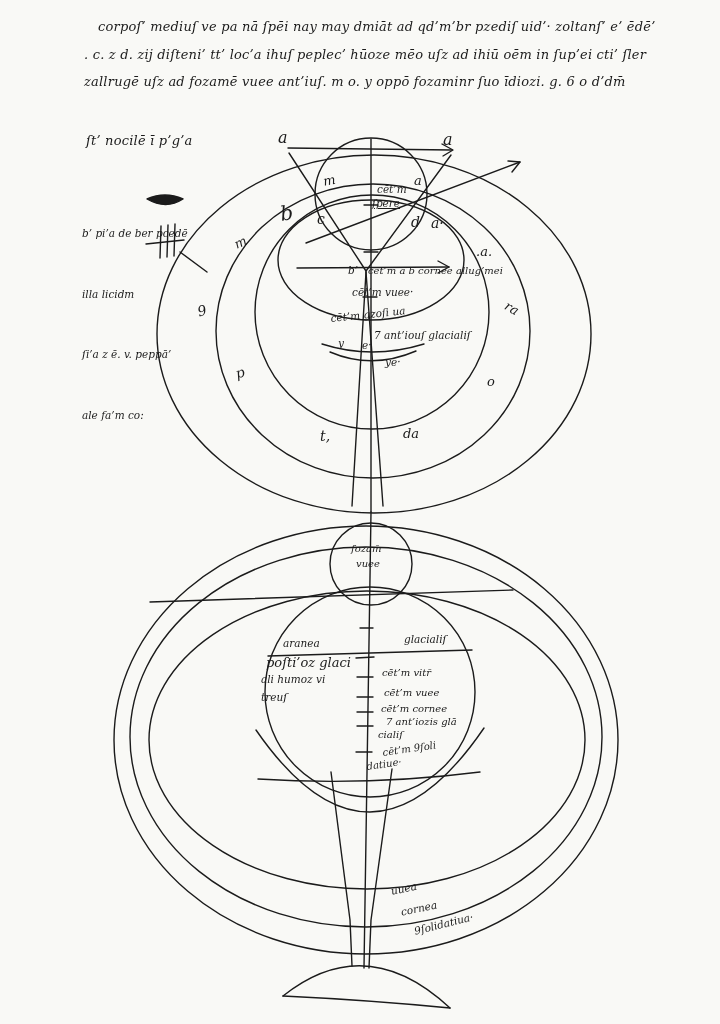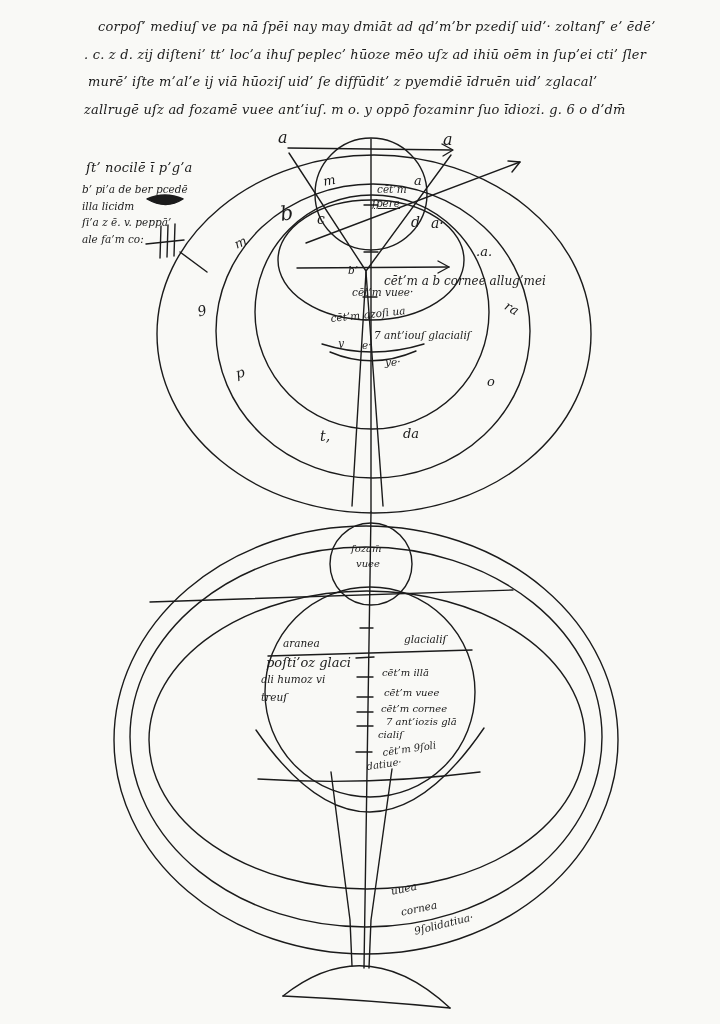--- a/index.html
+++ b/index.html
@@ -11,21 +11,21 @@
   .page svg{position:absolute;left:0;top:0;}
   .header-block{
     position:absolute;left:84px;top:13px;width:568px;
     font-style:italic;font-size:13px;letter-spacing:.2px;
   }
   .header-line{line-height:27.5px;white-space:nowrap;}
   .margin-block{
     position:absolute;left:82px;top:181px;width:125px;
     font-style:italic;font-size:10.5px;
   }
-  .margin-line{line-height:16.5px;white-space:nowrap;}
+  .margin-line{line-height:16.5px;white-space:nowrap;margin-top:44px;}
   .labels-layer{position:absolute;left:0;top:0;width:720px;height:1024px;pointer-events:none;}
   .dlabel{
     position:absolute;font-style:italic;white-space:nowrap;
     transform-origin:left top;line-height:1;
   }
 </style>
 </head>
 <body>
 
 <div class="page">
@@ -93,21 +93,20 @@
       <line x1="168" y1="225" x2="167" y2="257"></line>
       <line x1="175" y1="224" x2="174" y2="256"></line>
       <line x1="146" y1="244" x2="184" y2="240"></line>
       <line x1="180" y1="252" x2="207" y2="272"></line>
     </g>
   </svg>
 
   <div class="header-block">
       <div class="header-line" style="padding-left: 14px;">corpoſ’ mediuſ ve pa nā ſpēi nay may dmiāt ad qd’m’br pzediſ uid’· zoltanſ’ e’ ēdē’</div>
       <div class="header-line">. c. z d. zij diſteni’ tt’ loc’a ihuſ peplec’ hūoze mēo uſz ad ihiū oēm in ſup’ei cti’ ſler</div>
-      <div class="header-line" style="padding-left: 4px;">murē’ iſte m’al’e ij viā hūoziſ uid’ ſe diffūdit’ z pyemdiē īdruēn uid’ zglacal’</div>
       <div class="header-line">zallrugē uſz ad fozamē vuee ant’iuſ. m o. y oppō fozaminr ſuo īdiozi. g. 6 o d’dm̄</div>
       <div class="header-line" style="padding-left: 2px; margin-top: 31px;">ſt’ nocilē ī p’g’a</div>
     </div>
 
   <div class="margin-block">
       <div class="margin-line">b’ pi’a de ber pcedē</div>
       <div class="margin-line">illa licidm</div>
       <div class="margin-line">ſi’a z ē. v. peppā’</div>
       <div class="margin-line">ale fa’m co:</div>
     </div>
@@ -119,21 +118,21 @@
       <div class="dlabel" style="left: 414px; top: 174px; font-size: 13px;">a</div>
       <div class="dlabel" style="left: 317px; top: 212px; font-size: 14px;">c</div>
       <div class="dlabel" style="left: 411px; top: 215px; font-size: 14px;">d</div>
       <div class="dlabel" style="left: 377px; top: 184px; font-size: 10.5px;">cēt’m</div>
       <div class="dlabel" style="left: 372px; top: 198px; font-size: 10.5px; text-decoration: underline;">ſpere</div>
       <div class="dlabel" style="left: 279px; top: 204px; font-size: 20px; transform: rotate(-8deg);">b</div>
       <div class="dlabel" style="left: 431px; top: 216px; font-size: 14px;">a·</div>
       <div class="dlabel" style="left: 232px; top: 239px; font-size: 13px; transform: rotate(-25deg);">m</div>
       <div class="dlabel" style="left: 476px; top: 245px; font-size: 13px;">.a.</div>
       <div class="dlabel" style="left: 348px; top: 265px; font-size: 10.5px;">b’</div>
-      <div class="dlabel" style="left: 368px; top: 275px; font-size: 12px; margin-left: 16px;">cēt’m a b cornee allug’mei</div>
+      <div class="dlabel" style="left: 368px; top: 266px; font-size: 10px;">cēt’m a b cornee allug’mei</div>
       <div class="dlabel" style="left: 374px; top: 282px; font-size: 10.5px; margin-top: 48px;">7 ant’iouſ glacialiſ</div>
       <div class="dlabel" style="left: 352px; top: 287px; font-size: 10.5px;">cēt’m vuee·</div>
       <div class="dlabel" style="left: 196px; top: 305px; font-size: 14px; transform: rotate(-15deg);">9</div>
       <div class="dlabel" style="left: 509px; top: 299px; font-size: 13px; transform: rotate(30deg);">ra</div>
       <div class="dlabel" style="left: 330px; top: 313px; font-size: 10.5px; transform: rotate(-6deg);">cēt’m gzoſi ua</div>
       <div class="dlabel" style="left: 338px; top: 338px; font-size: 10.5px;">y</div>
       <div class="dlabel" style="left: 362px; top: 340px; font-size: 10.5px;">e·</div>
       <div class="dlabel" style="left: 385px; top: 357px; font-size: 10.5px;">ye·</div>
       <div class="dlabel" style="left: 234px; top: 367px; font-size: 14px; transform: rotate(-15deg);">p</div>
       <div class="dlabel" style="left: 487px; top: 375px; font-size: 13px;">o</div>
@@ -142,21 +141,21 @@
     </div>
 
   <div class="labels-layer">
       <div class="dlabel" style="left: 351px; top: 544px; font-size: 10px;">fozam̄</div>
       <div class="dlabel" style="left: 356px; top: 559px; font-size: 10px;">vuee</div>
       <div class="dlabel" style="left: 283px; top: 638px; font-size: 10.5px;">aranea</div>
       <div class="dlabel" style="left: 404px; top: 634px; font-size: 10.5px;">glacialiſ</div>
       <div class="dlabel" style="left: 266px; top: 656px; font-size: 13px;">poſti’oz glaci</div>
       <div class="dlabel" style="left: 261px; top: 674px; font-size: 10.5px;">ali humoz vi</div>
       <div class="dlabel" style="left: 261px; top: 692px; font-size: 10.5px;">treuſ</div>
-      <div class="dlabel" style="left: 382px; top: 668px; font-size: 10px;">cēt’m illā</div>
+      <div class="dlabel" style="left: 382px; top: 668px; font-size: 10px;">cēt’m vitr̄</div>
       <div class="dlabel" style="left: 384px; top: 688px; font-size: 10px;">cēt’m vuee</div>
       <div class="dlabel" style="left: 381px; top: 704px; font-size: 10px;">cēt’m cornee</div>
       <div class="dlabel" style="left: 386px; top: 717px; font-size: 10px;">7 ant’iozis glā</div>
       <div class="dlabel" style="left: 378px; top: 730px; font-size: 10px;">cialiſ</div>
       <div class="dlabel" style="left: 382px; top: 748px; font-size: 10px; transform: rotate(-8deg);">cēt’m 9ſoli</div>
       <div class="dlabel" style="left: 366px; top: 762px; font-size: 10px; transform: rotate(-8deg);">datiue·</div>
       <div class="dlabel" style="left: 390px; top: 886px; font-size: 10.5px; transform: rotate(-12deg);">uuea</div>
       <div class="dlabel" style="left: 400px; top: 907px; font-size: 10.5px; transform: rotate(-12deg);">cornea</div>
       <div class="dlabel" style="left: 413px; top: 926px; font-size: 10.5px; transform: rotate(-14deg);">9ſolidatiua·</div>
     </div>

